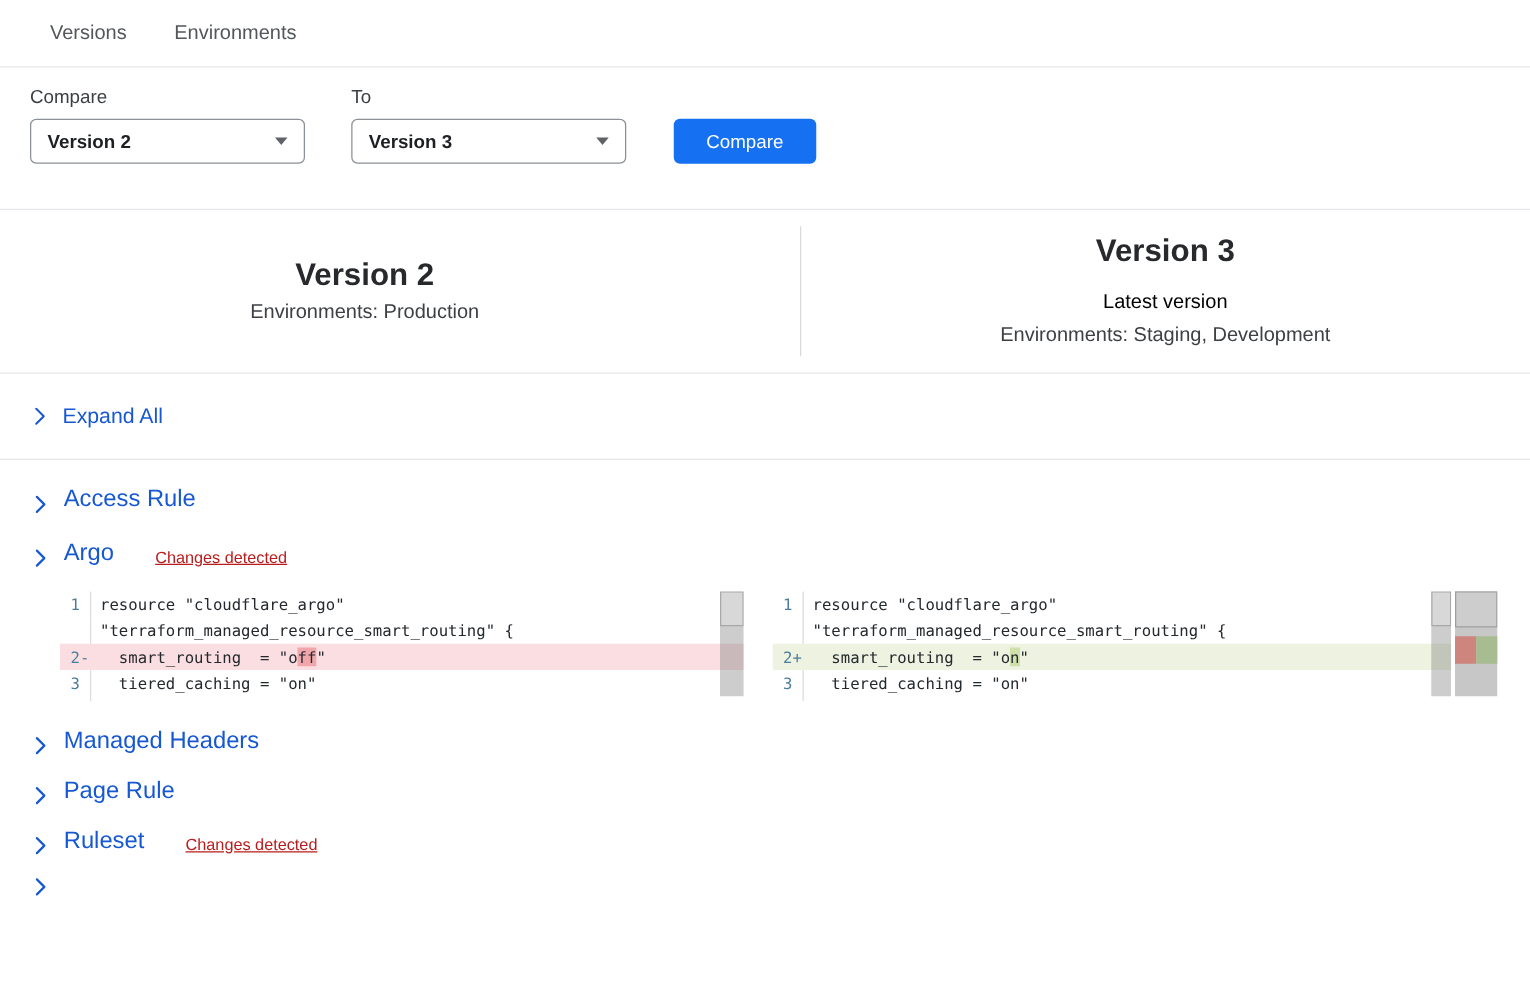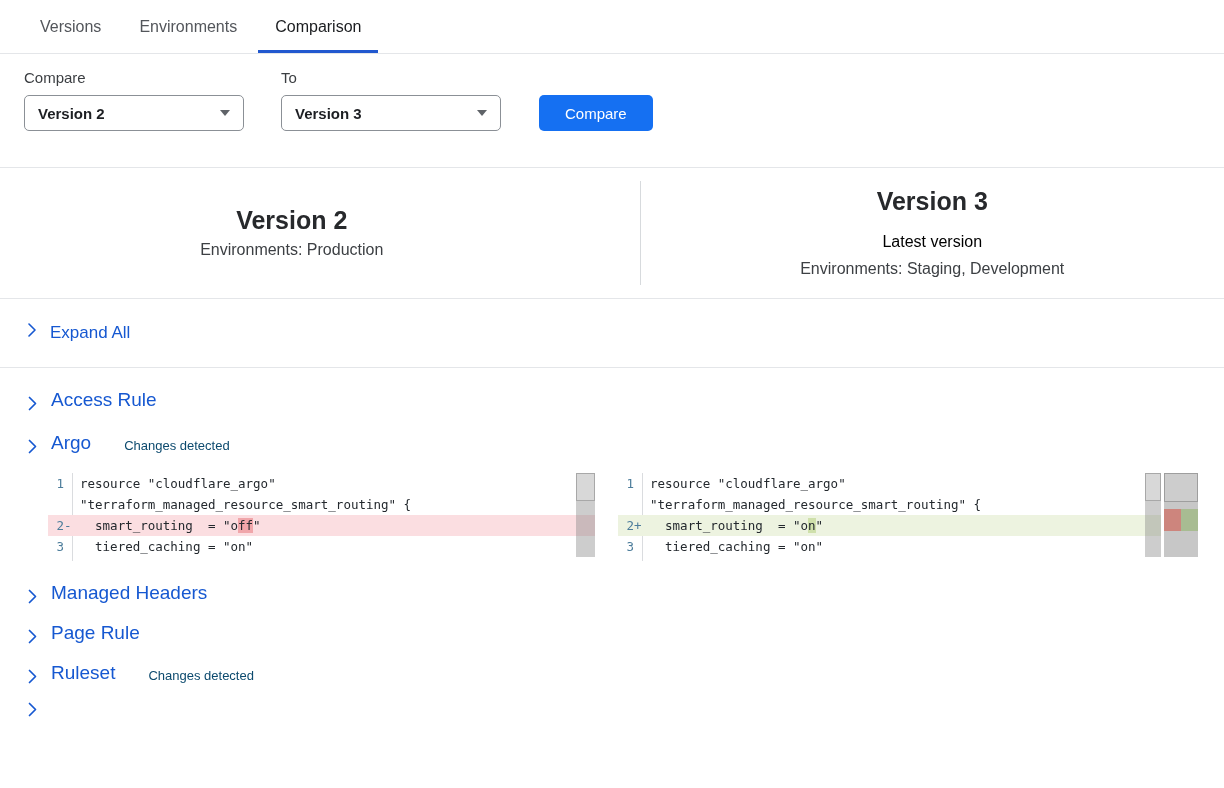--- a/index.html
+++ b/index.html
@@ -45,29 +45,29 @@
   .vcol{flex:1;text-align:center;}
   .vcol.left{padding-right:56px;}
   .vdivider{width:1px;height:104px;background:#d7dadd;}
   .vtitle{font-size:25px;font-weight:600;color:#27292c;line-height:30px;}
   .vsub{font-size:16px;color:#3d4044;line-height:24px;margin-top:3px;}
   .vbadge{font-size:16px;color:#000000;line-height:24px;margin-top:14px;}
 
   
   .expand-row{height:69px;border-bottom:1px solid var(--divider);display:flex;align-items:center;
               padding-left:27px;}
-  .linkish{display:flex;gap:13px;color:var(--link-blue);cursor:pointer;}
+  .linkish{display:flex;align-items:center;gap:13px;color:var(--link-blue);cursor:pointer;}
   .expand-row .linkish{font-size:17px;}
 
   
   .sections{padding-left:27px;}
   .sec-row{display:flex;align-items:center;gap:13px;margin-top:21px;font-size:19px;
            color:var(--link-blue);}
   .sec-row .sec-link{display:flex;align-items:flex-end;gap:13px;cursor:pointer;}
-  .sec-note{font-size:13px;color:#0c4a6e;margin-left:20px;margin-top:4px;}
+  .sec-note{font-size:13px;color:#b91c1c;margin-left:20px;margin-top:4px;text-decoration:underline;}
   .chev{display:block;}
 
   
   .diff{margin:19px 0 0 21px;width:1150px;height:88px;display:flex;overflow:hidden;}
   .pane{position:relative;height:88px;overflow:hidden;background:#fff;}
   .pane-left{width:547px;}
   .pane-right-wrap{margin-left:23px;display:flex;}
   .pane-right{width:543px;}
   .crow{display:flex;height:21px;font-family:"DejaVu Sans Mono","Liberation Mono",monospace;
         font-size:12.5px;line-height:21px;white-space:pre;}
@@ -92,21 +92,20 @@
   .mm-add{width:50%;height:100%;background:var(--minimap-add);}
 </style>
 </head>
 <body>
 
 <div class="page">
 
   <div class="tabs">
     <div class="tab">Versions</div>
     <div class="tab">Environments</div>
-    <div class="tab active">Comparison</div>
   </div>
 
   <div class="controls">
     <div class="ctl-group">
       <div class="ctl-label">Compare</div>
       <div class="select">
         <span>Version 2</span>
         <span class="caret"></span>
       </div>
     </div>

